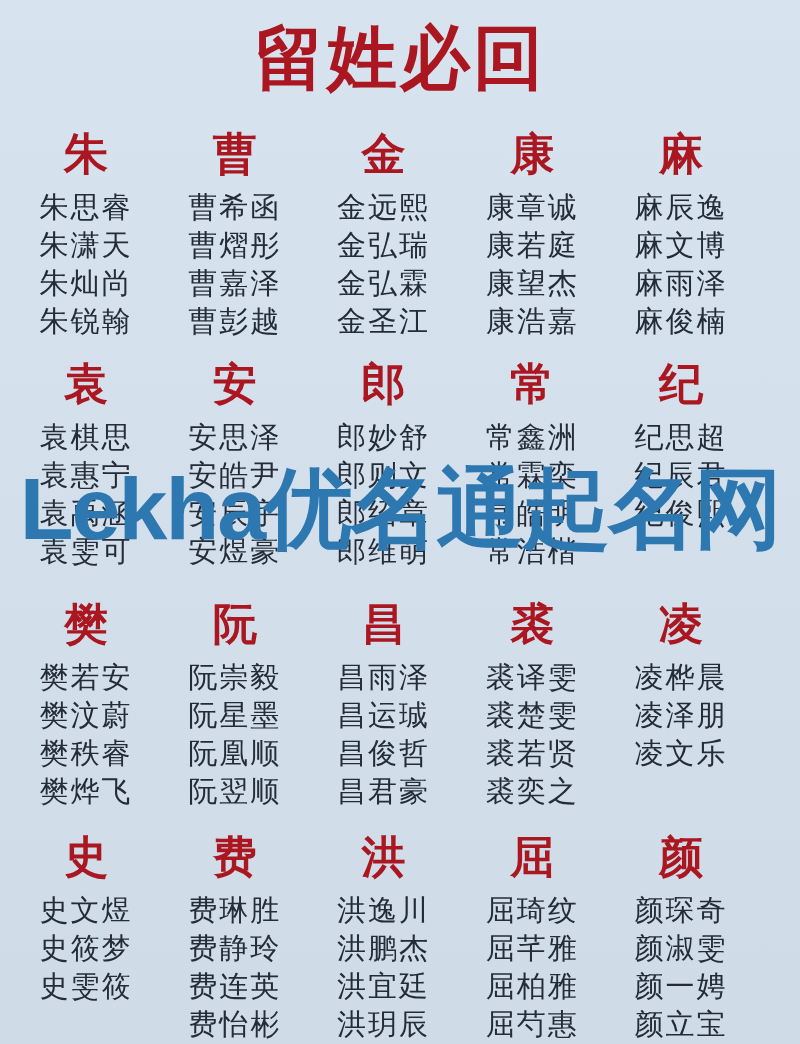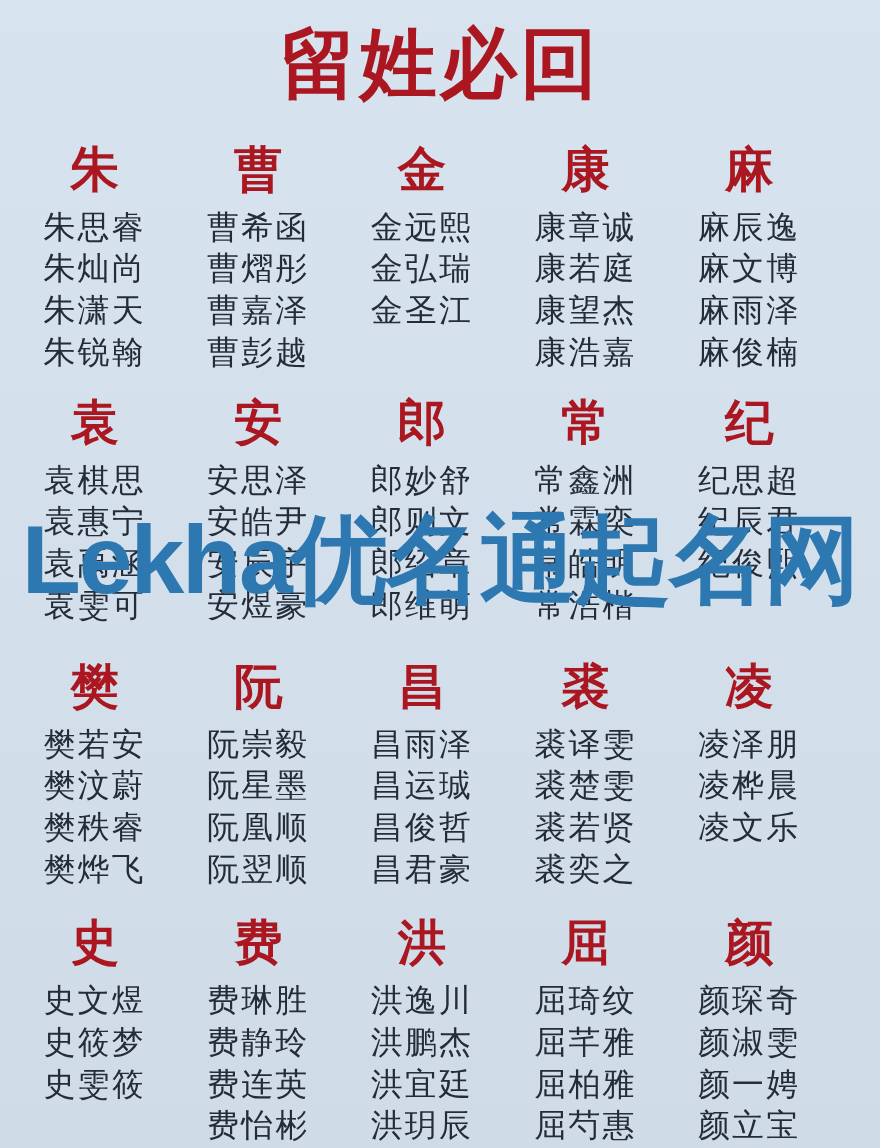--- a/index.html
+++ b/index.html
@@ -51,35 +51,36 @@
 </head>
 <body>
 
 <div class="page" style="--accent: #ab1720; --wm: #2e78b2; --text: #232c38; --bg-top: #d7e3ee; --bg-bottom: #cfdce8;">
   <div class="title">留姓必回</div>
 
   <div class="section" id="s0">
       <div class="col">
         <div class="surname">朱</div>
         <div class="name">朱思睿</div>
+        <div class="name">朱潇天</div>
         <div class="name">朱灿尚</div>
-        <div class="name">朱潇天</div>
         <div class="name">朱锐翰</div>
       </div>
       <div class="col">
         <div class="surname">曹</div>
         <div class="name">曹希函</div>
         <div class="name">曹熠彤</div>
         <div class="name">曹嘉泽</div>
         <div class="name">曹彭越</div>
       </div>
       <div class="col">
         <div class="surname">金</div>
         <div class="name">金远熙</div>
         <div class="name">金弘瑞</div>
+        <div class="name">金弘霖</div>
         <div class="name">金圣江</div>
       </div>
       <div class="col">
         <div class="surname">康</div>
         <div class="name">康章诚</div>
         <div class="name">康若庭</div>
         <div class="name">康望杰</div>
         <div class="name">康浩嘉</div>
       </div>
       <div class="col">
@@ -150,22 +151,22 @@
       </div>
       <div class="col">
         <div class="surname">裘</div>
         <div class="name">裘译雯</div>
         <div class="name">裘楚雯</div>
         <div class="name">裘若贤</div>
         <div class="name">裘奕之</div>
       </div>
       <div class="col">
         <div class="surname">凌</div>
+        <div class="name">凌桦晨</div>
         <div class="name">凌泽朋</div>
-        <div class="name">凌桦晨</div>
         <div class="name">凌文乐</div>
       </div>
     </div>
   <div class="section" id="s3">
       <div class="col">
         <div class="surname">史</div>
         <div class="name">史文煜</div>
         <div class="name">史筱梦</div>
         <div class="name">史雯筱</div>
       </div>

